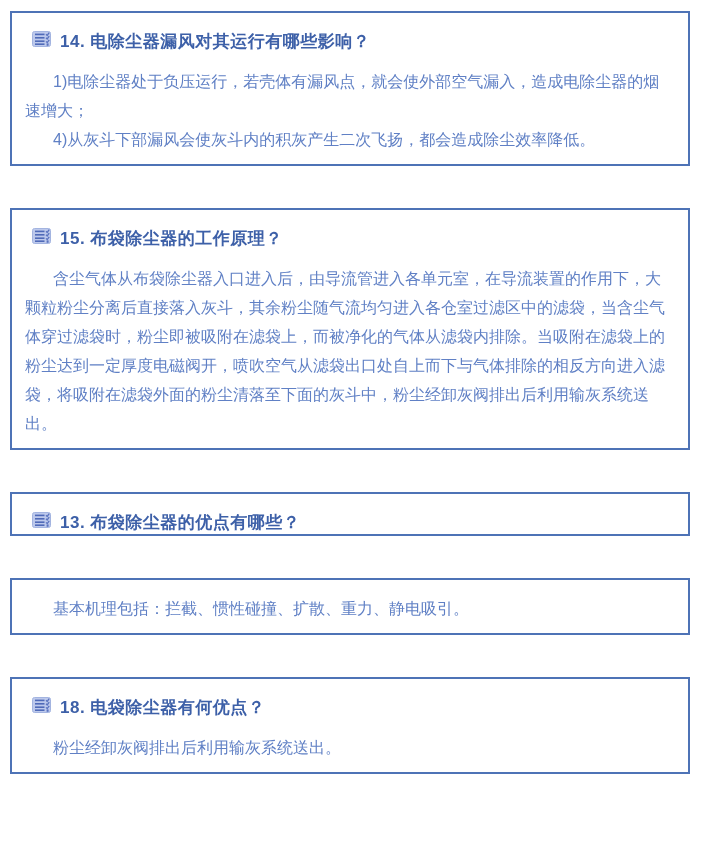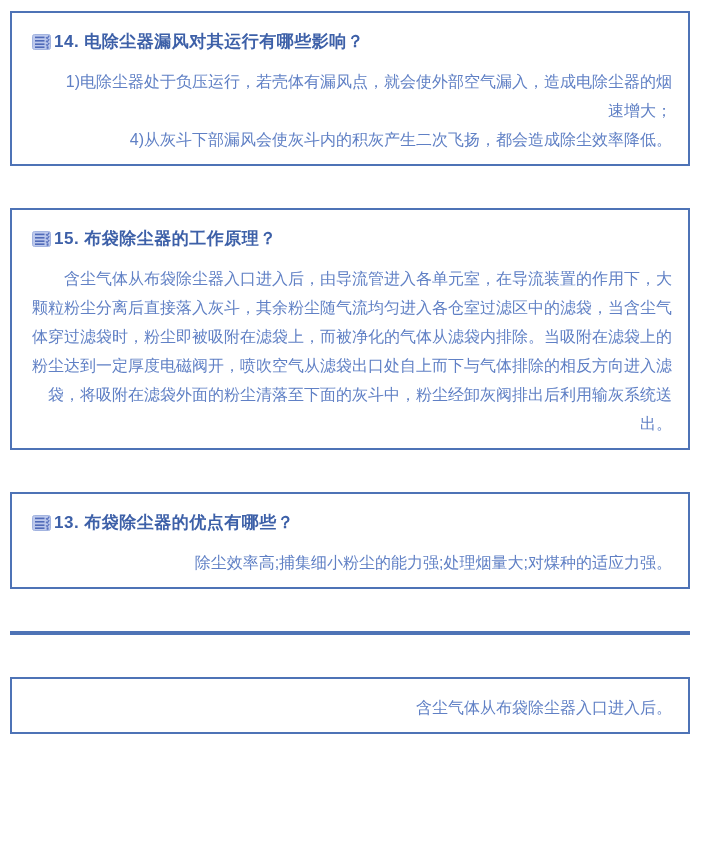--- a/index.html
+++ b/index.html
@@ -17,22 +17,22 @@
     padding-top: 11px;
   }
   .card {
     margin: 0 11px 42px 10px;
     border: 2px solid #4e73b6;
     background: #ffffff;
     box-sizing: border-box;
   }
   .card-title-row {
     display: flex;
-    align-items: center;
-    gap: 3px;
+    align-items: flex-start;
+    gap: 9px;
     padding: 18px 20px 0 20px;
   }
   .icon {
     flex: 0 0 auto;
     display: inline-flex;
     line-height: 0;
   }
   .title-text {
     margin: 0;
     font-size: 17px;
@@ -40,21 +40,20 @@
     color: #3d60a8;
     line-height: 22px;
     letter-spacing: 0.5px;
   }
   .card-body {
     margin: 14px 0 0 0;
     padding: 0 16px 10px 13px;
     color: #6080c5;
     font-size: 16px;
     line-height: 29px;
-    text-align: right;
   }
   .card-body p {
     margin: 0;
     text-indent: 1.75em;
   }
 </style>
 </head>
 <body>
 
 <div class="page">
@@ -114,27 +113,43 @@
           <line x1="3" y1="10.2" x2="12.5" y2="10.2" stroke="#4f6ab8" stroke-width="1.6"></line>
           <line x1="3" y1="13.2" x2="12.5" y2="13.2" stroke="#4f6ab8" stroke-width="1.6"></line>
           <polyline points="14,3.2 15.2,4.4 17.2,1.6" fill="none" stroke="#5b74c0" stroke-width="1.3"></polyline>
           <polyline points="14,6.8 15.2,8.0 17.2,5.2" fill="none" stroke="#5b74c0" stroke-width="1.3"></polyline>
           <polyline points="14,10.4 15.2,11.6 17.2,8.8" fill="none" stroke="#5b74c0" stroke-width="1.3"></polyline>
           <rect x="14.6" y="12.4" width="2" height="2.4" fill="#5b74c0"></rect>
         </svg>
       </span>
       <h2 class="title-text">13. 布袋除尘器的优点有哪些？</h2>
     </div>
+  </section>
+
+  <section class="card">
     <div class="card-body">
-          <p>除尘效率高;捕集细小粉尘的能力强;处理烟量大;对煤种的适应力强。</p>
+          <p>基本机理包括：拦截、惯性碰撞、扩散、重力、静电吸引。</p>
         </div>
   </section>
 
   <section class="card">
-  </section>
-
-  <section class="card">
+    <div class="card-title-row">
+      <span class="icon">
+        <svg width="19" height="16" viewBox="0 0 19 16" xmlns="http://www.w3.org/2000/svg">
+          <rect x="0.5" y="0.5" width="18" height="15" rx="2" fill="#bdc9ec" stroke="#a3b4e0" stroke-width="1"></rect>
+          <line x1="3" y1="3.4" x2="12.5" y2="3.4" stroke="#4f6ab8" stroke-width="1.6"></line>
+          <line x1="3" y1="6.8" x2="12.5" y2="6.8" stroke="#4f6ab8" stroke-width="1.6"></line>
+          <line x1="3" y1="10.2" x2="12.5" y2="10.2" stroke="#4f6ab8" stroke-width="1.6"></line>
+          <line x1="3" y1="13.2" x2="12.5" y2="13.2" stroke="#4f6ab8" stroke-width="1.6"></line>
+          <polyline points="14,3.2 15.2,4.4 17.2,1.6" fill="none" stroke="#5b74c0" stroke-width="1.3"></polyline>
+          <polyline points="14,6.8 15.2,8.0 17.2,5.2" fill="none" stroke="#5b74c0" stroke-width="1.3"></polyline>
+          <polyline points="14,10.4 15.2,11.6 17.2,8.8" fill="none" stroke="#5b74c0" stroke-width="1.3"></polyline>
+          <rect x="14.6" y="12.4" width="2" height="2.4" fill="#5b74c0"></rect>
+        </svg>
+      </span>
+      <h2 class="title-text">18. 电袋除尘器有何优点？</h2>
+    </div>
     <div class="card-body">
-          <p>含尘气体从布袋除尘器入口进入后。</p>
+          <p>粉尘经卸灰阀排出后利用输灰系统送出。</p>
         </div>
   </section>
 </div>
 </div>
 
 </body></html>

